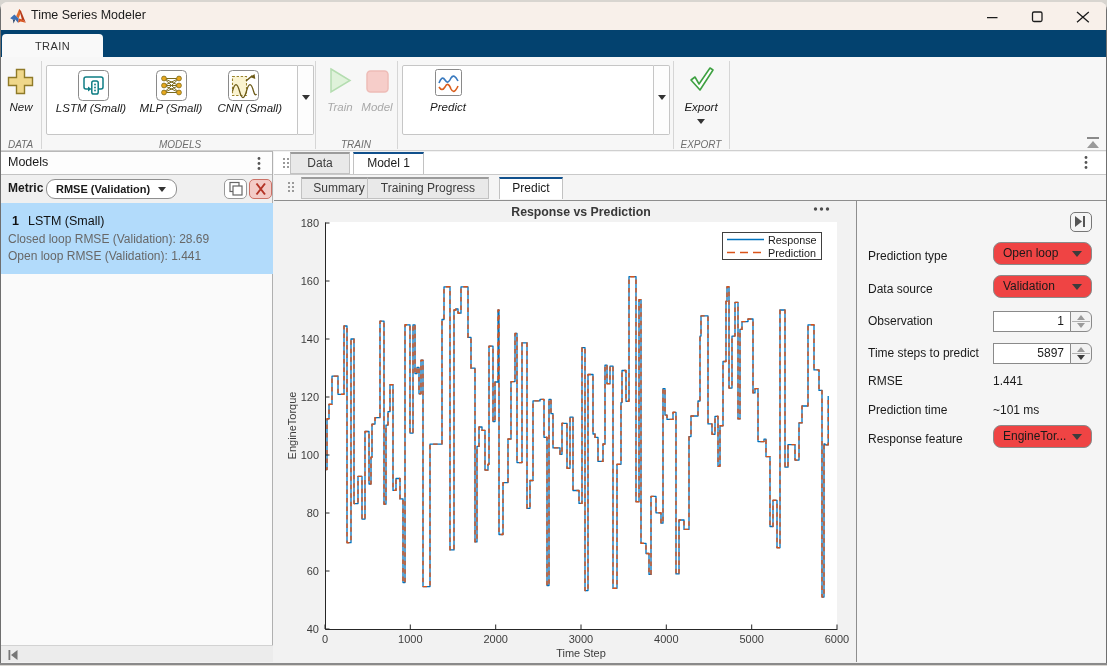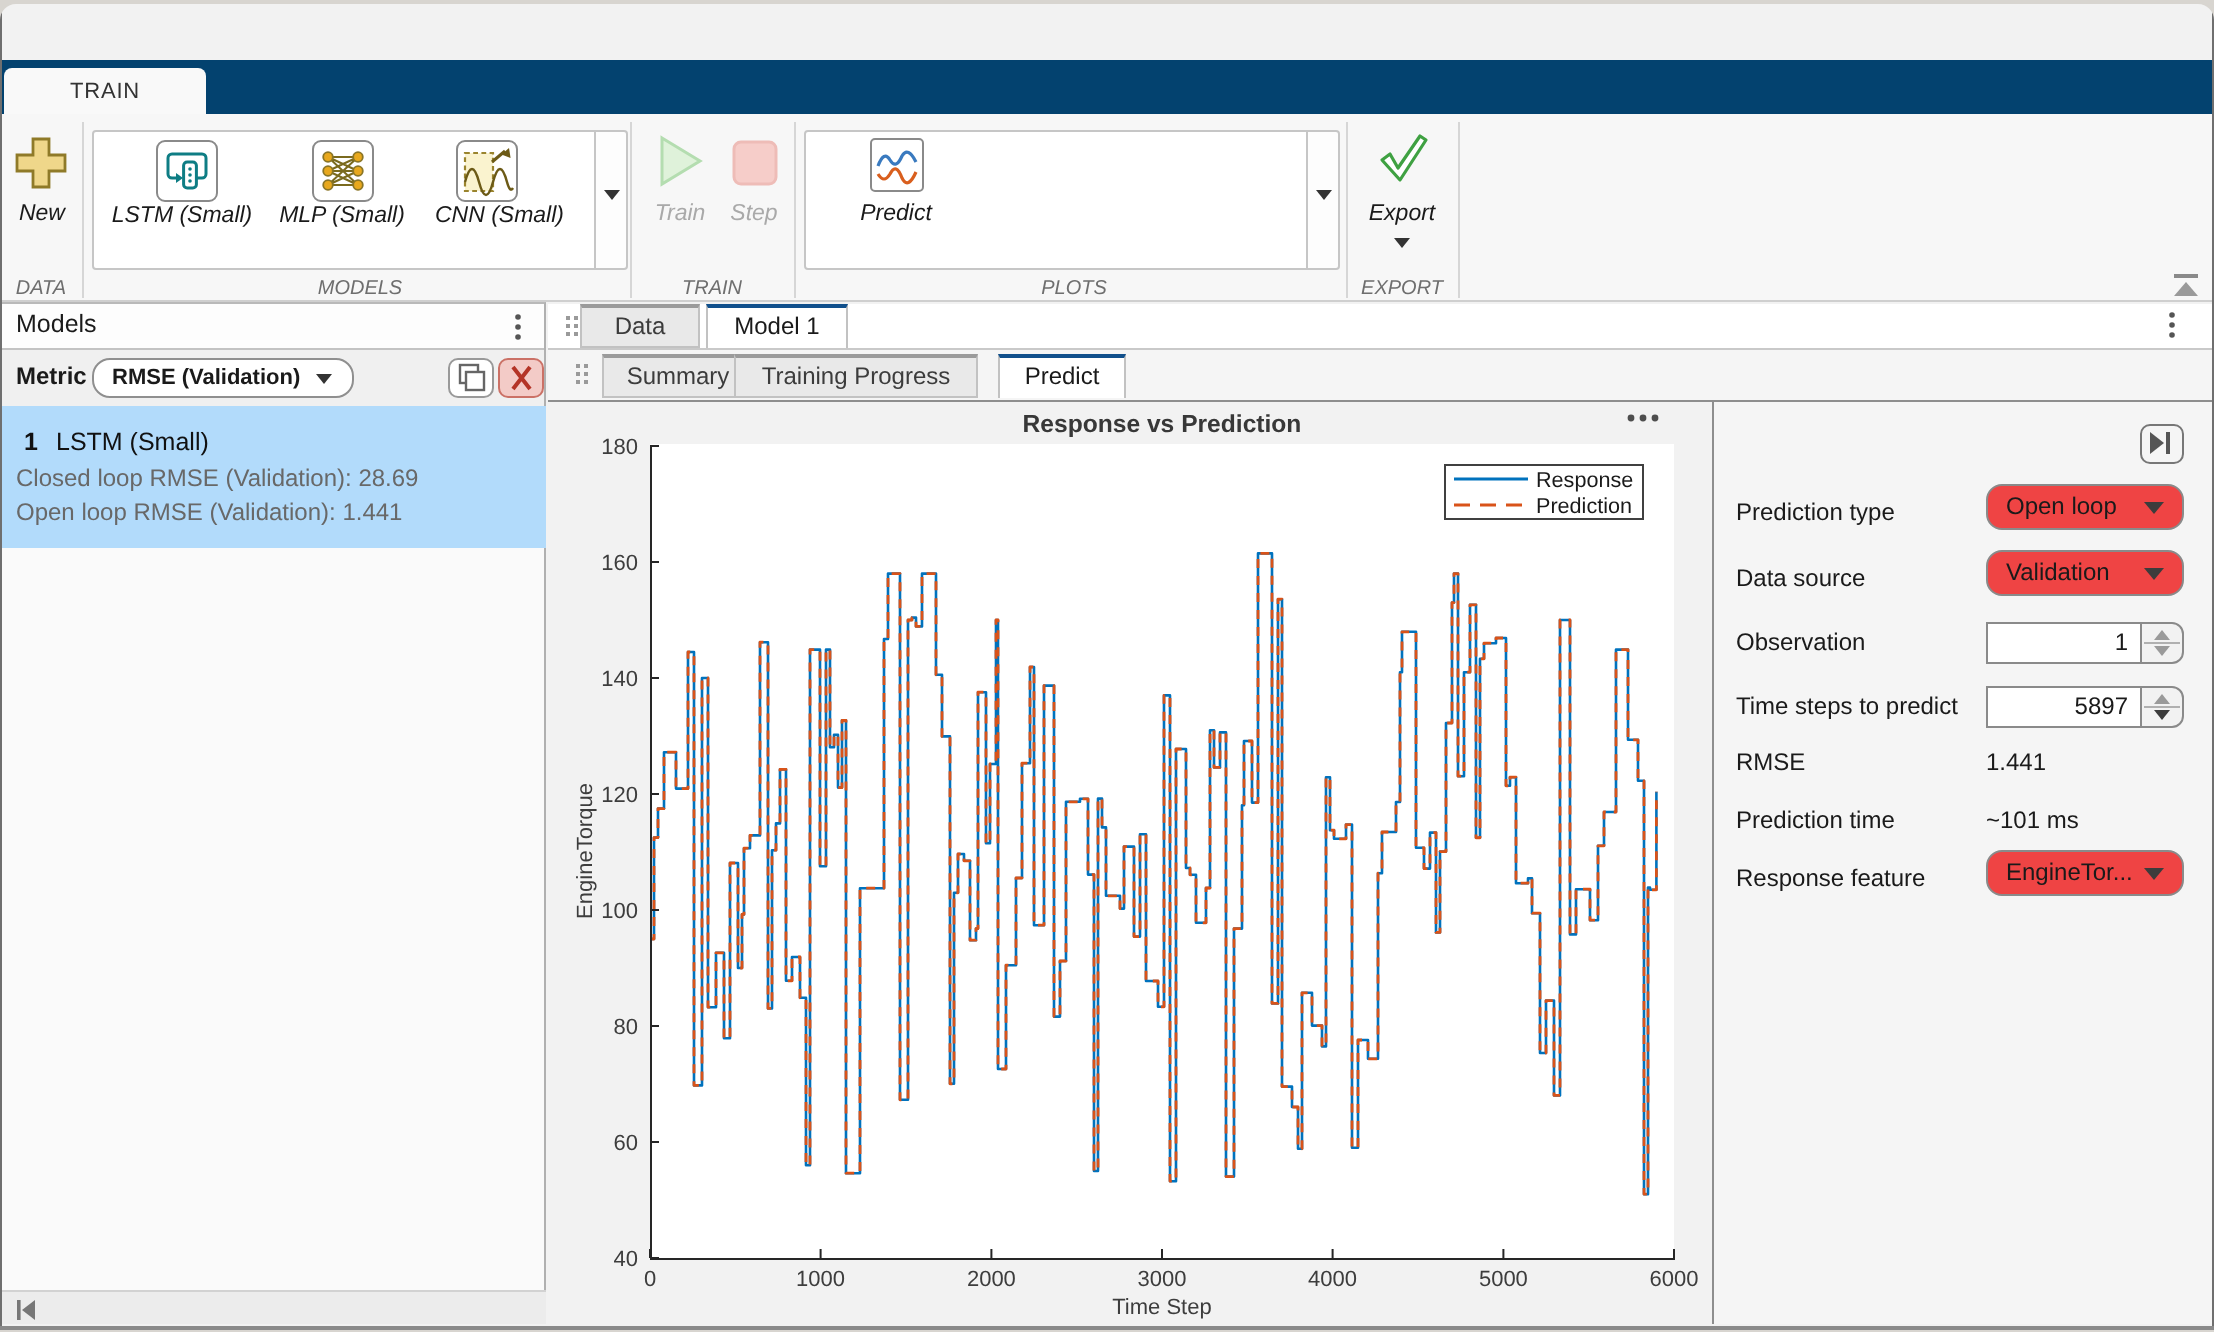--- a/index.html
+++ b/index.html
@@ -50,20 +50,35 @@
 .spinfield { position:absolute; left:136px; width:78px; height:21px; background:#fff; border:1px solid #8a8a8a; font-size:12px; color:#1a1a1a; text-align:right; padding-right:6px; line-height:19px; }
 .spinbtns { position:absolute; left:213px; width:22px; height:21px; background:#f2f2f2; border:1px solid #8a8a8a; border-radius:0 6px 6px 0; }
 </style>
 </head>
 <body>
 <div id="win">
   <div id="edgeL"></div>
     <div id="edgeR"></div>
     <div id="edgeB"></div>
 
+  <div id="titlebar">
+    <svg class="abs" style="left:10px;top:6px" width="17" height="16" viewBox="0 0 17 16">
+      <path d="M6.2 8.2 L9.2 1.1 L11.2 3.4 L8.6 10.6 Z" fill="#e06b2c"></path>
+      <path d="M9.2 1.1 L11.2 3.4 L15.8 14.8 L11.8 11.2 Z" fill="#b83b1a"></path>
+      <path d="M8.6 10.6 L11.8 11.2 L15.8 14.8 L10.6 13.4 L8 14.8 Z" fill="#d9541f"></path>
+      <path d="M0.2 10.2 L4.4 6.4 L6.2 8.2 L8.6 10.6 L8 14.8 L5.2 11.4 L3 11.8 Z" fill="#3b6eb5"></path>
+      <path d="M3 11.8 L5.2 11.4 L3.6 15.6 Z" fill="#16355f"></path>
+    </svg>
+    <div id="titletext">Time Series Modeler</div>
+    <svg class="abs" style="left:980px;top:0" width="115" height="28" viewBox="0 0 115 28">
+      <line x1="7" y1="15.7" x2="17.5" y2="15.7" stroke="#1c1c1c" stroke-width="1.3"></line>
+      <rect x="52.5" y="10" width="9.5" height="9.5" rx="1.5" fill="none" stroke="#1c1c1c" stroke-width="1.3"></rect>
+      <path d="M97 10 L108.8 20.3 M108.8 10 L97 20.3" stroke="#1c1c1c" stroke-width="1.3"></path>
+    </svg>
+  </div>
   <div id="band"></div>
   <div id="traintab">TRAIN</div>
 
   <div id="ribbon">
 
     <svg class="abs" style="left:7px;top:11px" width="27" height="27" viewBox="0 0 27 27">
       <path d="M9.5 1.5 h8 v8 h8 v8 h-8 v8 h-8 v-8 h-8 v-8 h8 Z" fill="#efd78a" stroke="#8f7a28" stroke-width="1.4"></path>
     </svg>
     <div class="btnlabel" style="left:3px;top:44px;width:36px;">New</div>
     <div class="seclabel" style="left:0;width:41px;">DATA</div>
@@ -112,34 +127,33 @@
     <div class="seclabel" style="left:46px;width:268px;">MODELS</div>
     <div class="vdiv" style="left:315px;"></div>
 
     <svg class="abs" style="left:329px;top:10px" width="23" height="27" viewBox="0 0 23 27">
       <path d="M2 2 L21 13.5 L2 25 Z" fill="#dff2da" stroke="#b4ddb0" stroke-width="1.5"></path>
     </svg>
     <div class="btnlabel" style="left:322px;top:44px;width:36px;color:#a9a9a9;">Train</div>
     <svg class="abs" style="left:366px;top:13px" width="23" height="23" viewBox="0 0 23 23">
       <rect x="1" y="1" width="21" height="21" rx="3.5" fill="#f6cdc9" stroke="#eebcb7" stroke-width="1.5"></rect>
     </svg>
-    <div class="btnlabel" style="left:359px;top:44px;width:36px;color:#a9a9a9;">Step</div>
+    <div class="btnlabel" style="left:359px;top:44px;width:36px;color:#a9a9a9;">Model</div>
     <div class="seclabel" style="left:315px;width:82px;">TRAIN</div>
     <div class="vdiv" style="left:397px;"></div>
 
     <div class="galbox" style="left:402px;width:252px;"></div>
     <div class="galarrow" style="left:654px;"></div>
     <div class="dna" style="left:658px;top:38px;"></div>
     <svg class="abs" style="left:435px;top:12px" width="27" height="27" viewBox="0 0 27 27">
       <rect x="0.5" y="0.5" width="26" height="26" rx="2" fill="#fff" stroke="#8a8a8a"></rect>
       <path d="M4 14 q3 -8 6 -3 q3 5 6 -2 q3 -5 7 3" fill="none" stroke="#3a7abf" stroke-width="1.6"></path>
       <path d="M4 18 q3 5 6 0 q3 -6 6 2 q3 6 7 -3" fill="none" stroke="#d95f1e" stroke-width="1.6"></path>
     </svg>
     <div class="gallabel" style="left:409px;top:44px;width:78px;">Predict</div>
-    <div class="seclabel" style="left:402px;width:270px;">PLOTS</div>
     <div class="vdiv" style="left:673px;"></div>
 
     <svg class="abs" style="left:687px;top:8px" width="28" height="28" viewBox="0 0 28 28">
       <path d="M4 15 L8 12 L12 19 L23 3 L26 5 L13 25 Z" fill="#fff" stroke="#3fa142" stroke-width="1.6" stroke-linejoin="round"></path>
     </svg>
     <div class="btnlabel" style="left:683px;top:44px;width:36px;">Export</div>
     <div class="dna" style="left:696.5px;top:62px;border-left-width:4px;border-right-width:4px;border-top-width:5px;"></div>
     <div class="seclabel" style="left:673px;width:56px;">EXPORT</div>
     <div class="vdiv" style="left:729px;"></div>
 

